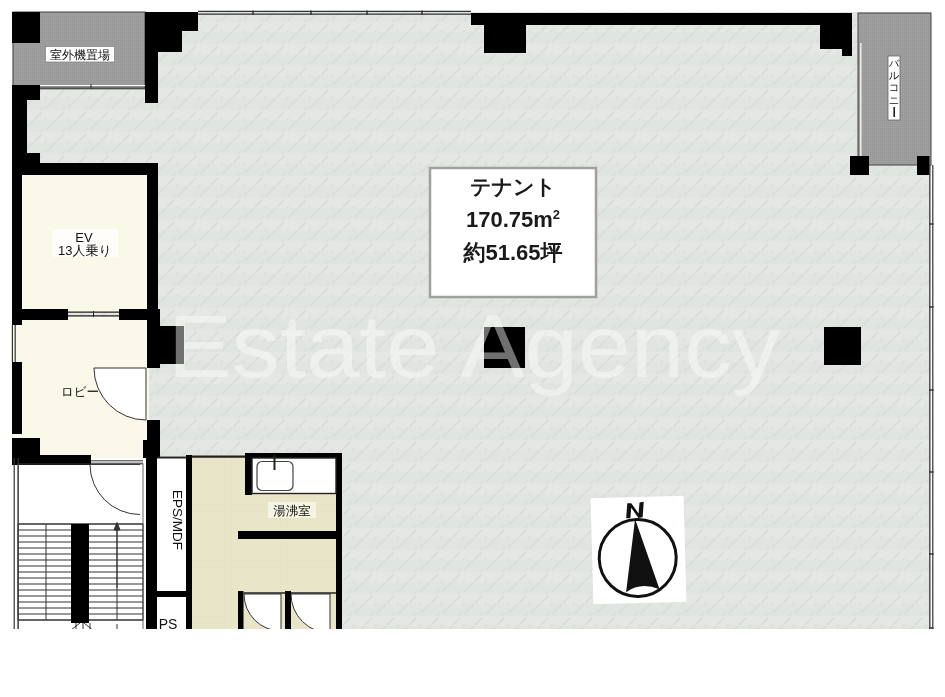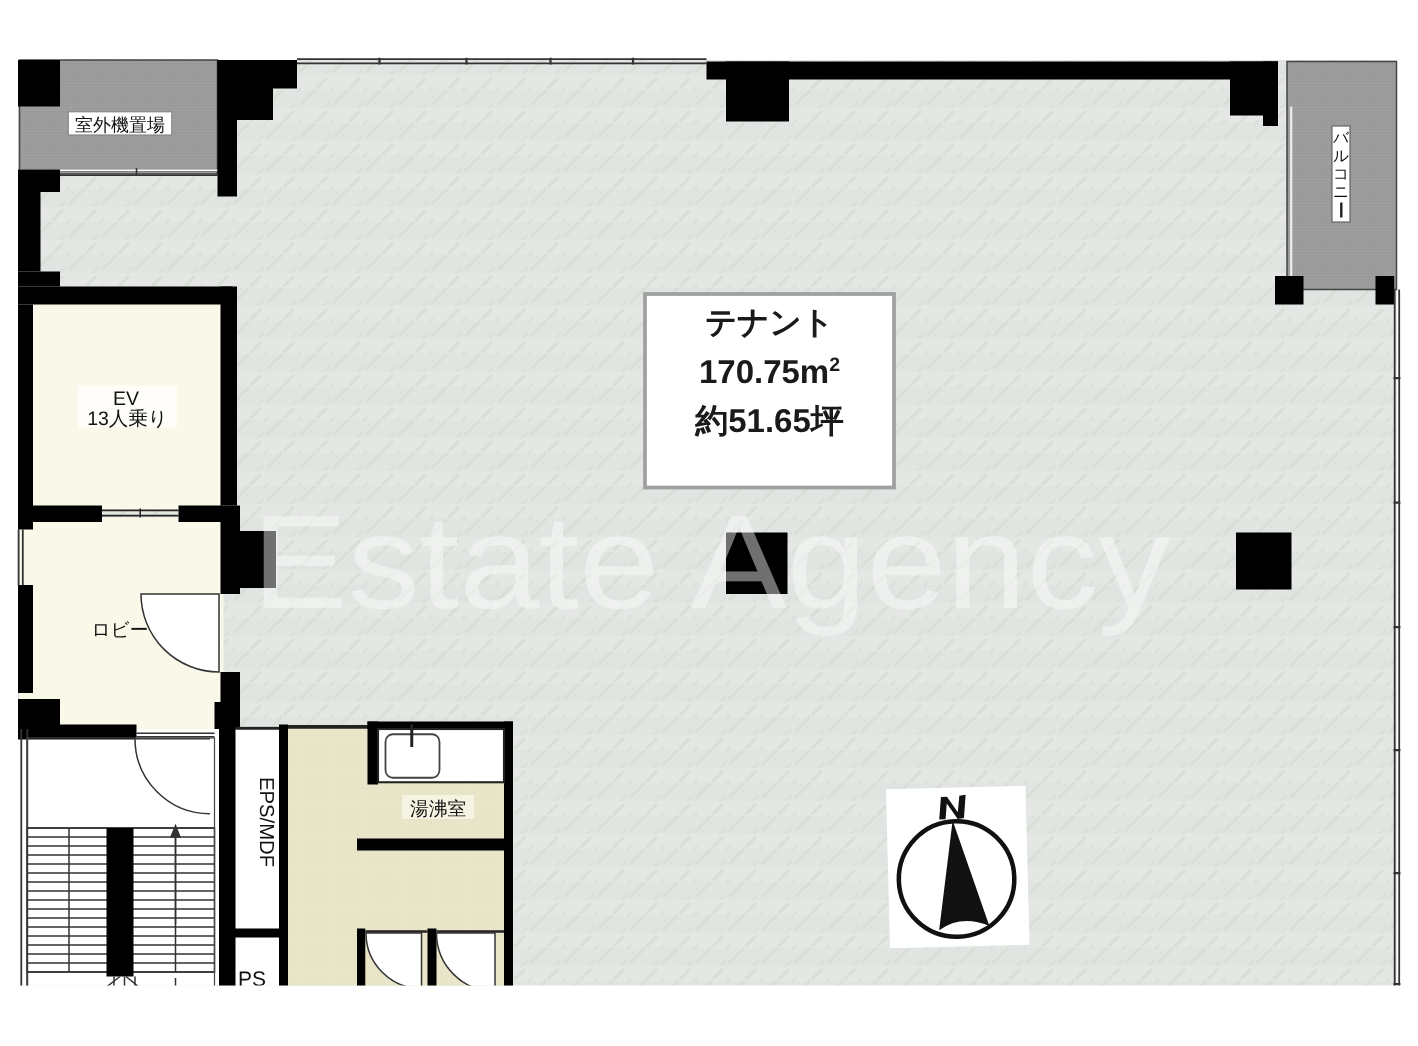--- a/index.html
+++ b/index.html
@@ -1,16 +1,16 @@
 <!DOCTYPE html>
 <html><head>
 <meta charset="utf-8">
 <style>
 html,body{margin:0;padding:0;background:#ffffff;}
-#page{width:945px;height:629px;position:relative;font-family:"Liberation Sans",sans-serif;margin-top:28px;}
+#page{width:945px;height:629px;position:relative;font-family:"Liberation Sans",sans-serif;}
 svg{display:block;}
 </style>
 </head>
 <body>
 <div id="page">
 <svg width="945" height="697" viewBox="0 0 945 697" xmlns="http://www.w3.org/2000/svg">
 <defs>
 <pattern id="hatch" width="22" height="22" patternUnits="userSpaceOnUse">
 <rect width="22" height="22" fill="#e1e5e2"></rect>
 <rect width="22" height="10" fill="#e4e7e4"></rect>

